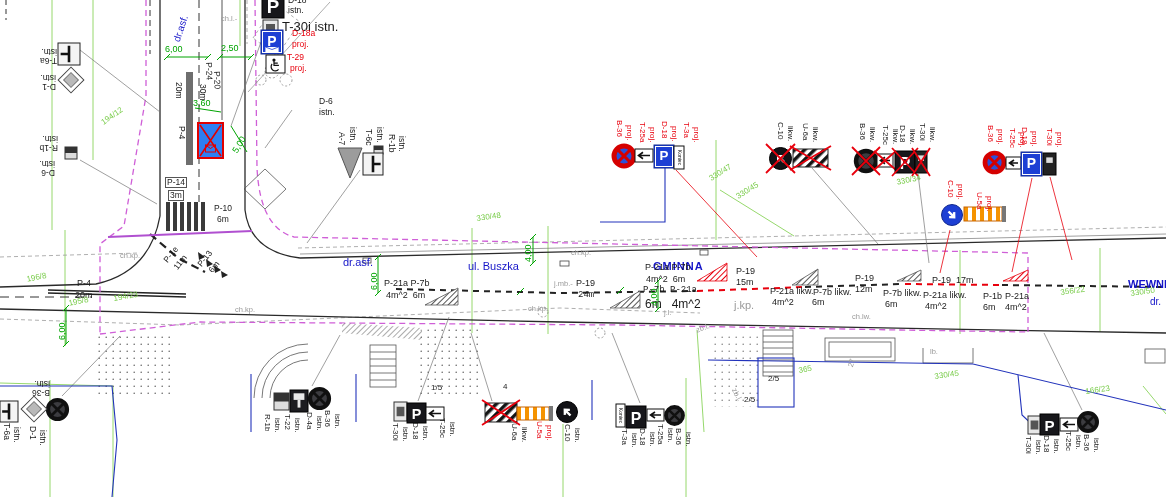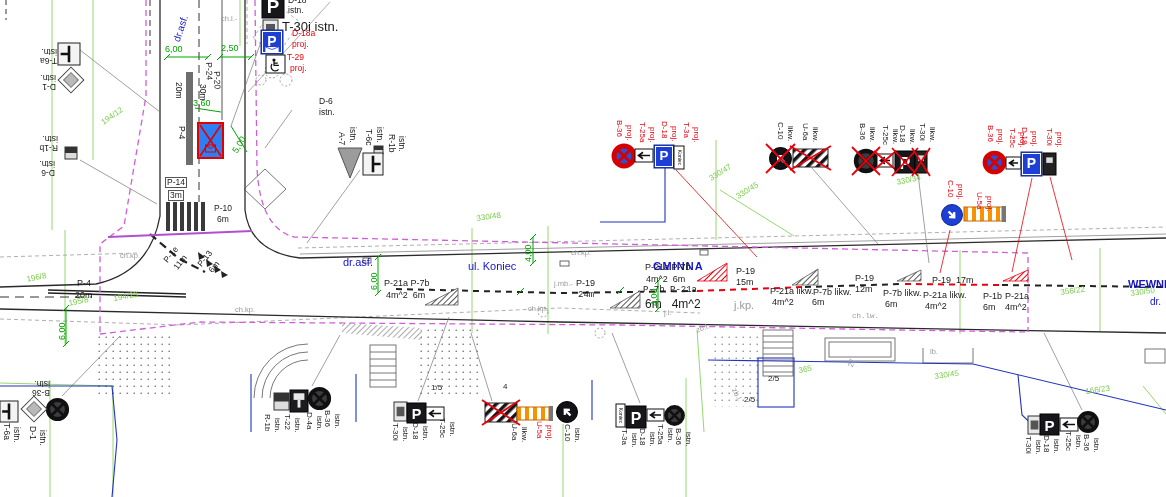--- a/index.html
+++ b/index.html
@@ -419,21 +419,21 @@
       <g transform="translate(1078,412)">
         <circle cx="10" cy="10" r="9" fill="#3c3c40" stroke="#101010" stroke-width="4"></circle>
         <path d="M4.5,4.5 L15.5,15.5 M15.5,4.5 L4.5,15.5" stroke="#101010" stroke-width="2.6"></path>
       </g>
     </g>
 </svg>
 
 <div id="labels">
   <div class="lbl c-b" style="left:172px;top:40px;font-size:10px;transform:rotate(-72deg)">dr.asf.</div>
   <div class="lbl c-b" style="left:343px;top:257px;font-size:11px">dr.asf.</div>
-  <div class="lbl c-b" style="left:468px;top:261px;font-size:11px">ul. Koniec</div>
+  <div class="lbl c-b" style="left:468px;top:261px;font-size:11px">ul. Buszka</div>
   <div class="lbl c-b" style="left:653px;top:261px;font-size:11px;font-weight:bold;letter-spacing:1px">GMINNA</div>
   <div class="lbl c-b" style="left:1128px;top:279px;font-size:11px;font-weight:bold">WEWNĘ</div>
   <div class="lbl c-b" style="left:1150px;top:297px;font-size:10px">dr.</div>
 <div class="lbl c-g" style="left: 165px; top: 45px; font-size: 9px;">6,00</div>
     <div class="lbl c-g" style="left: 221px; top: 44px; font-size: 9px;">2,50</div>
     <div class="lbl c-g" style="left: 193px; top: 99px; font-size: 9px;">3,60</div>
     <div class="lbl c-g" style="left: 231px; top: 150px; font-size: 9px; transform: rotate(-58deg);">5,00</div>
     <div class="lbl c-k" style="left: 183px; top: 82px; font-size: 8.5px; transform: rotate(90deg);">20m</div>
     <div class="lbl c-k" style="left: 207px; top: 84px; font-size: 8.5px; transform: rotate(90deg);">30m</div>
     <div class="lbl c-k" style="left: 213px; top: 62px; font-size: 8.5px; transform: rotate(88deg);">P-24</div>
@@ -527,21 +527,21 @@
     <div class="lbl c-k" style="left: 925px; top: 302px; font-size: 9px;">4m^2</div>
     <div class="lbl c-k" style="left: 932px; top: 276px; font-size: 9px;">P-19  17m</div>
     <div class="lbl c-k" style="left: 983px; top: 292px; font-size: 9px;">P-1b</div>
     <div class="lbl c-k" style="left: 983px; top: 303px; font-size: 9px;">6m</div>
     <div class="lbl c-k" style="left: 1005px; top: 292px; font-size: 9px;">P-21a</div>
     <div class="lbl c-k" style="left: 1005px; top: 303px; font-size: 9px;">4m^2</div>
     <div class="lbl c-y" style="left: 120px; top: 252px; font-size: 7.5px;">ch.kp.</div>
     <div class="lbl c-y" style="left: 571px; top: 249px; font-size: 7.5px;">ch.kp.</div>
     <div class="lbl c-y" style="left: 528px; top: 305px; font-size: 7.5px;">ch.kp.</div>
     <div class="lbl c-y" style="left: 235px; top: 306px; font-size: 7.5px;">ch.kp.</div>
-    <div class="lbl c-y" style="left: 852px; top: 313px; font-size: 7.5px; font-family: Liberation Mono, monospace;">ch.lw.</div>
+    <div class="lbl c-y" style="left: 852px; top: 313px; font-size: 7.5px;">ch.lw.</div>
     <div class="lbl c-y" style="left: 554px; top: 280px; font-size: 7.5px;">j.mb.-</div>
     <div class="lbl c-y" style="left: 664px; top: 309px; font-size: 7.5px;">j.l.</div>
     <div class="lbl c-y" style="left: 734px; top: 300px; font-size: 11px; text-align: right;">j.kp.</div>
     <div class="lbl c-y" style="left: 695px; top: 327px; font-size: 7.5px; transform: rotate(-20deg);">zb.l.</div>
     <div class="lbl c-y" style="left: 737px; top: 387px; font-size: 7.5px; transform: rotate(62deg);">zb.l.</div>
     <div class="lbl c-y" style="left: 847px; top: 366px; font-size: 7.5px; transform: rotate(-75deg);">27</div>
     <div class="lbl c-y" style="left: 930px; top: 348px; font-size: 7.5px;">lb.</div>
     <div class="lbl c-p" style="left: 100px; top: 120px; font-size: 8px; transform: rotate(-35deg);">194/12</div>
     <div class="lbl c-p" style="left: 26px; top: 276px; font-size: 8px; transform: rotate(-12deg);">196/8</div>
     <div class="lbl c-p" style="left: 68px; top: 300px; font-size: 8px; transform: rotate(-12deg);">195/8</div>

